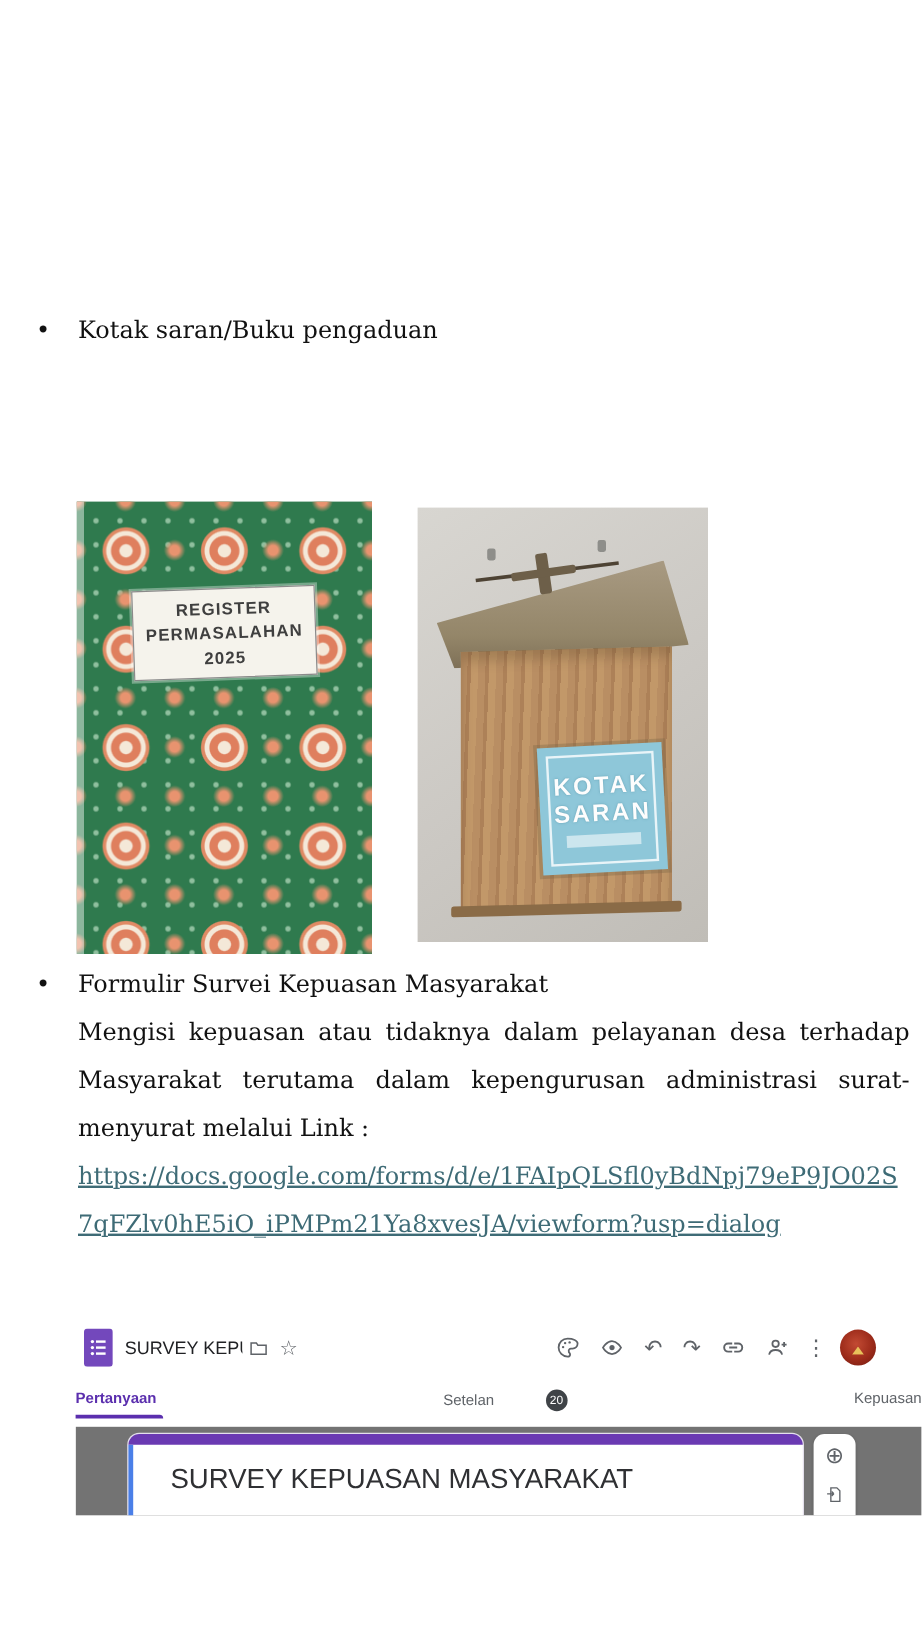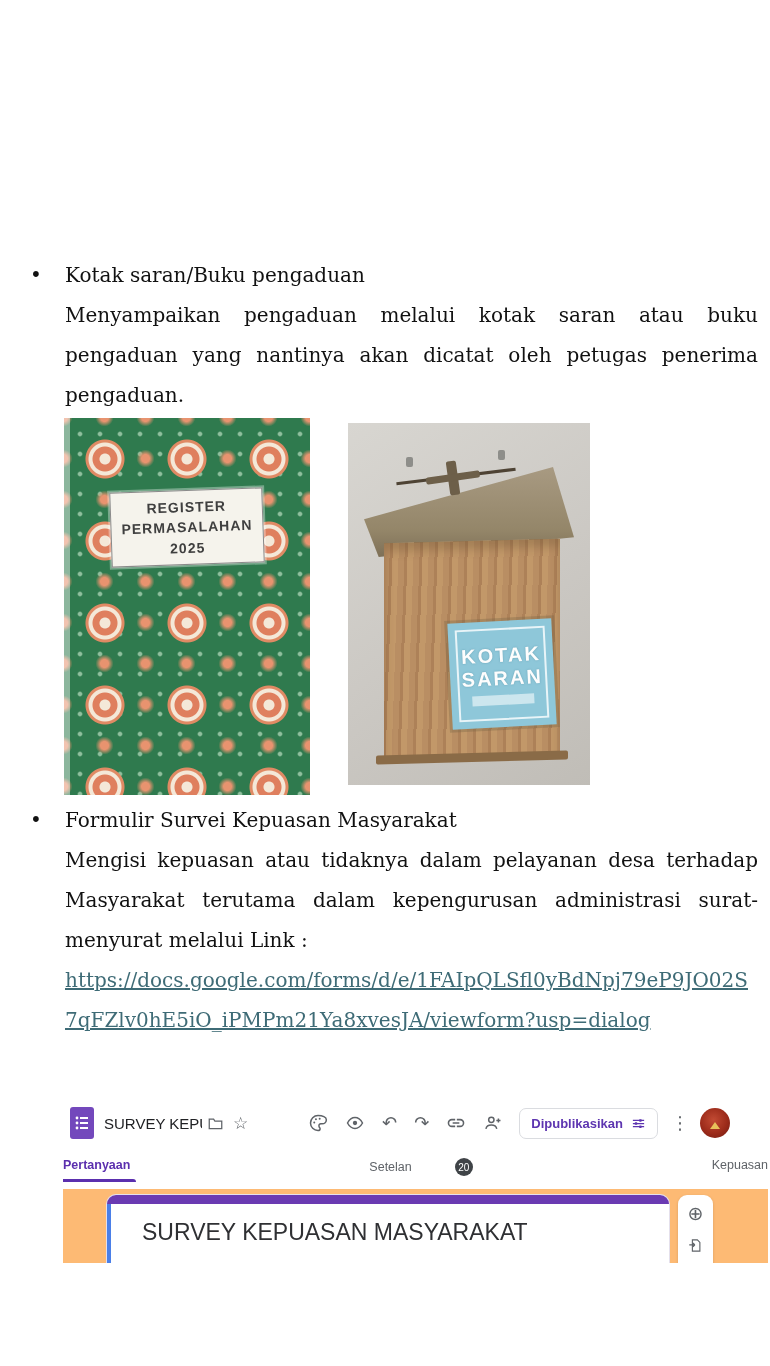--- a/index.html
+++ b/index.html
@@ -82,42 +82,41 @@
       background:#e8c15a;clip-path:polygon(0 100%,50% 0,100% 100%);}
   .gf-tabs{display:flex;justify-content:space-between;align-items:flex-start;height:35px;gap:34px;
       position:relative;}
   .gf-tab{font-size:12.5px;color:#5f6368;display:flex;align-items:center;gap:7px;
       padding-top:4px;cursor:pointer;}
   .gf-tab.active{color:#5b2fae;font-weight:bold;position:relative;}
   .gf-tab.active::after{content:"";position:absolute;left:-6px;right:-6px;bottom:-10px;
       height:3px;background:#5b2fae;border-radius:3px 3px 0 0;}
   .gf-badge{width:18px;height:18px;border-radius:50%;background:#3f4347;color:#fff;
       font-size:10px;display:flex;align-items:center;justify-content:center;margin-left:36px;}
-  .gf-body{position:relative;height:74px;background:#fdba74;overflow:hidden;}
+  .gf-body{position:relative;height:74px;background:#737373;overflow:hidden;}
   .gf-card{position:absolute;left:44px;top:6px;width:562px;height:110px;background:#fff;
       border-radius:9px 9px 0 0;box-shadow:0 0 0 1px #e4e0ec;}
   .gf-card-topbar{height:9px;background:#6a3ab2;border-radius:9px 9px 0 0;}
   .gf-card-blue{position:absolute;left:0;top:9px;bottom:0;width:4px;background:#4a7fe8;}
   .gf-card-title{padding:15px 0 0 35px;font-size:23px;color:#2f3033;}
   .gf-side{position:absolute;left:615px;top:6px;width:35px;height:95px;background:#fff;
       border-radius:9px;box-shadow:0 1px 3px rgba(0,0,0,.15);display:flex;flex-direction:column;
       align-items:center;padding-top:9px;gap:15px;}
   .gf-plus{font-size:19px;color:#5f6368;line-height:1;}
   svg{display:block;}
 </style>
 </head>
 <body>
 
 <div class="page">
 
   <div class="bullet-row" style="top:255px;">
     <div class="bullet-marker">•</div>
     <div class="bullet-content">
       <div class="bullet-title">Kotak saran/Buku pengaduan</div>
-      <div class="bullet-body">Menyampaikan pengaduan melalui kotak saran atau buku pengaduan yang nantinya akan dicatat oleh petugas penerima pengaduan.</div>
     </div>
   </div>
 
   <div class="photo-book">
     <div class="book-label">
       <div>REGISTER</div>
       <div>PERMASALAHAN</div>
       <div>2025</div>
     </div>
   </div>
@@ -194,31 +193,20 @@
         </span>
         <span>
           <svg width="20" height="20" viewBox="0 0 24 24" fill="none" stroke="#5f6368" stroke-width="1.8">
             <circle cx="10" cy="8.2" r="3.2"></circle>
             <path d="M3.5 19c.6-3 3.4-4.6 6.5-4.6s5.9 1.6 6.5 4.6"></path>
             <path d="M18.5 6.5v5M16 9h5"></path>
           </svg>
         </span>
       </span>
 
-      <button class="gf-publish">
-        <span>Dipublikasikan</span>
-        <span>
-          <svg width="15" height="15" viewBox="0 0 24 24" stroke="#5d35b0" stroke-width="2" fill="#5d35b0">
-            <path d="M3 7h18M3 12h18M3 17h18" fill="none"></path>
-            <rect x="13" y="5" width="4" height="4" rx="1" stroke="none"></rect>
-            <rect x="6" y="10" width="4" height="4" rx="1" stroke="none"></rect>
-            <rect x="13" y="15" width="4" height="4" rx="1" stroke="none"></rect>
-          </svg>
-        </span>
-      </button>
       <span class="gf-more">⋮</span>
       <span class="gf-avatar"></span>
     </div>
 
     <div class="gf-tabs">
       <span class="gf-tab active">
         <span>Pertanyaan</span>
       </span>
       <span class="gf-tab">
         <span>Setelan</span>

